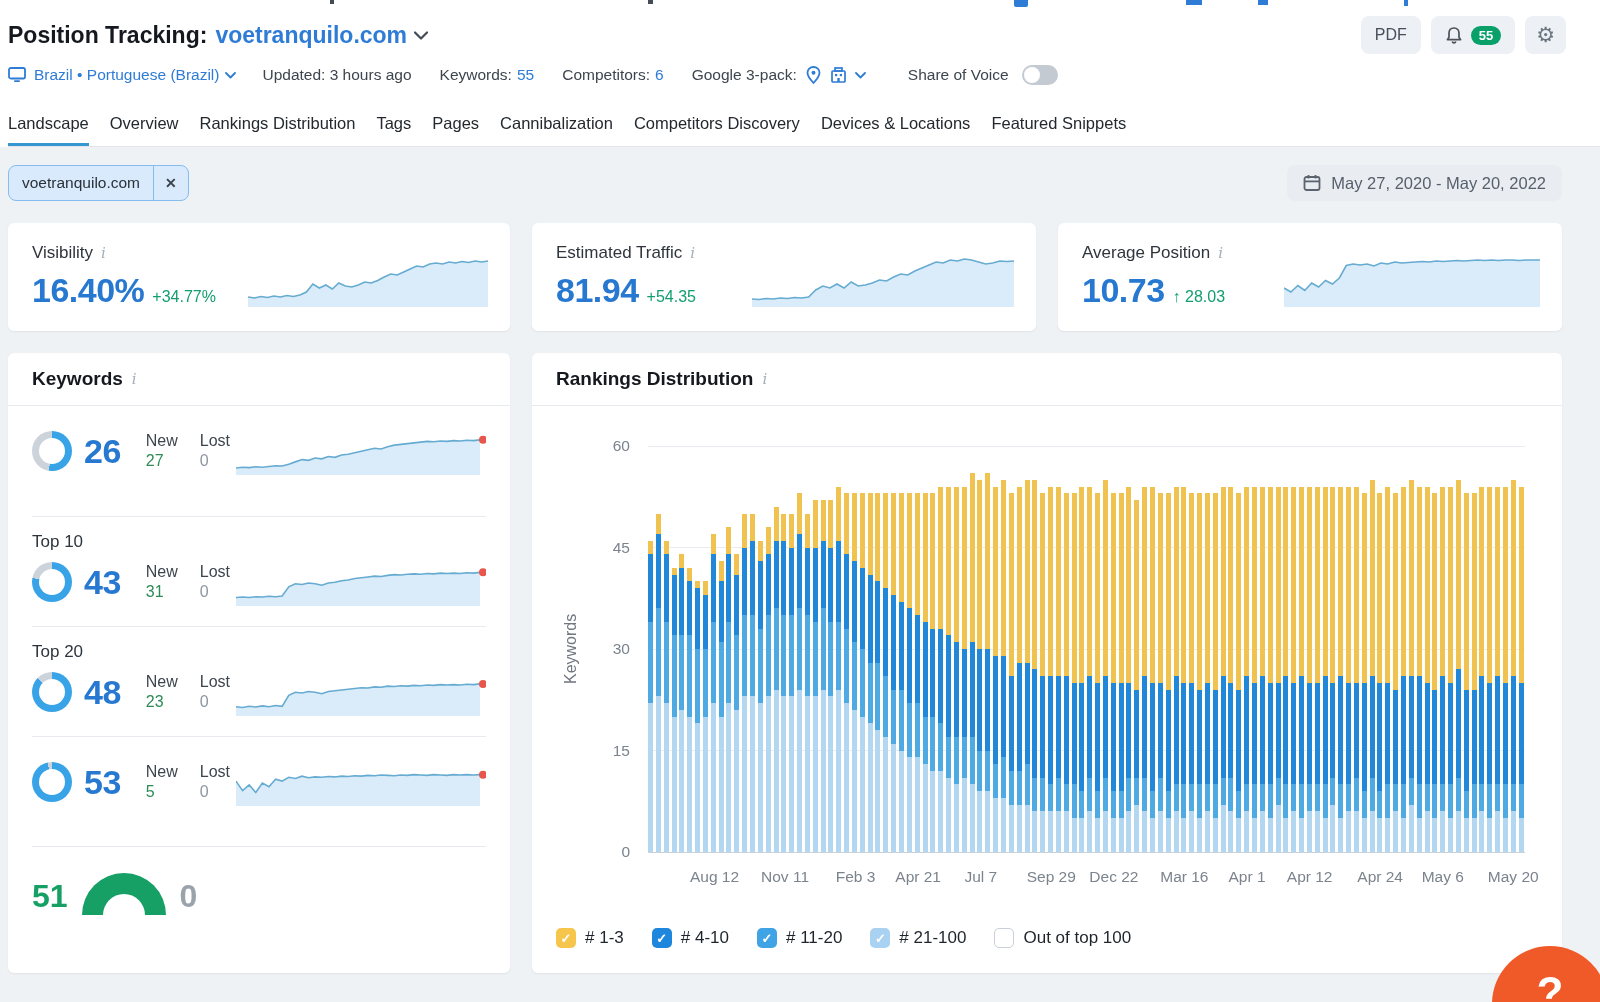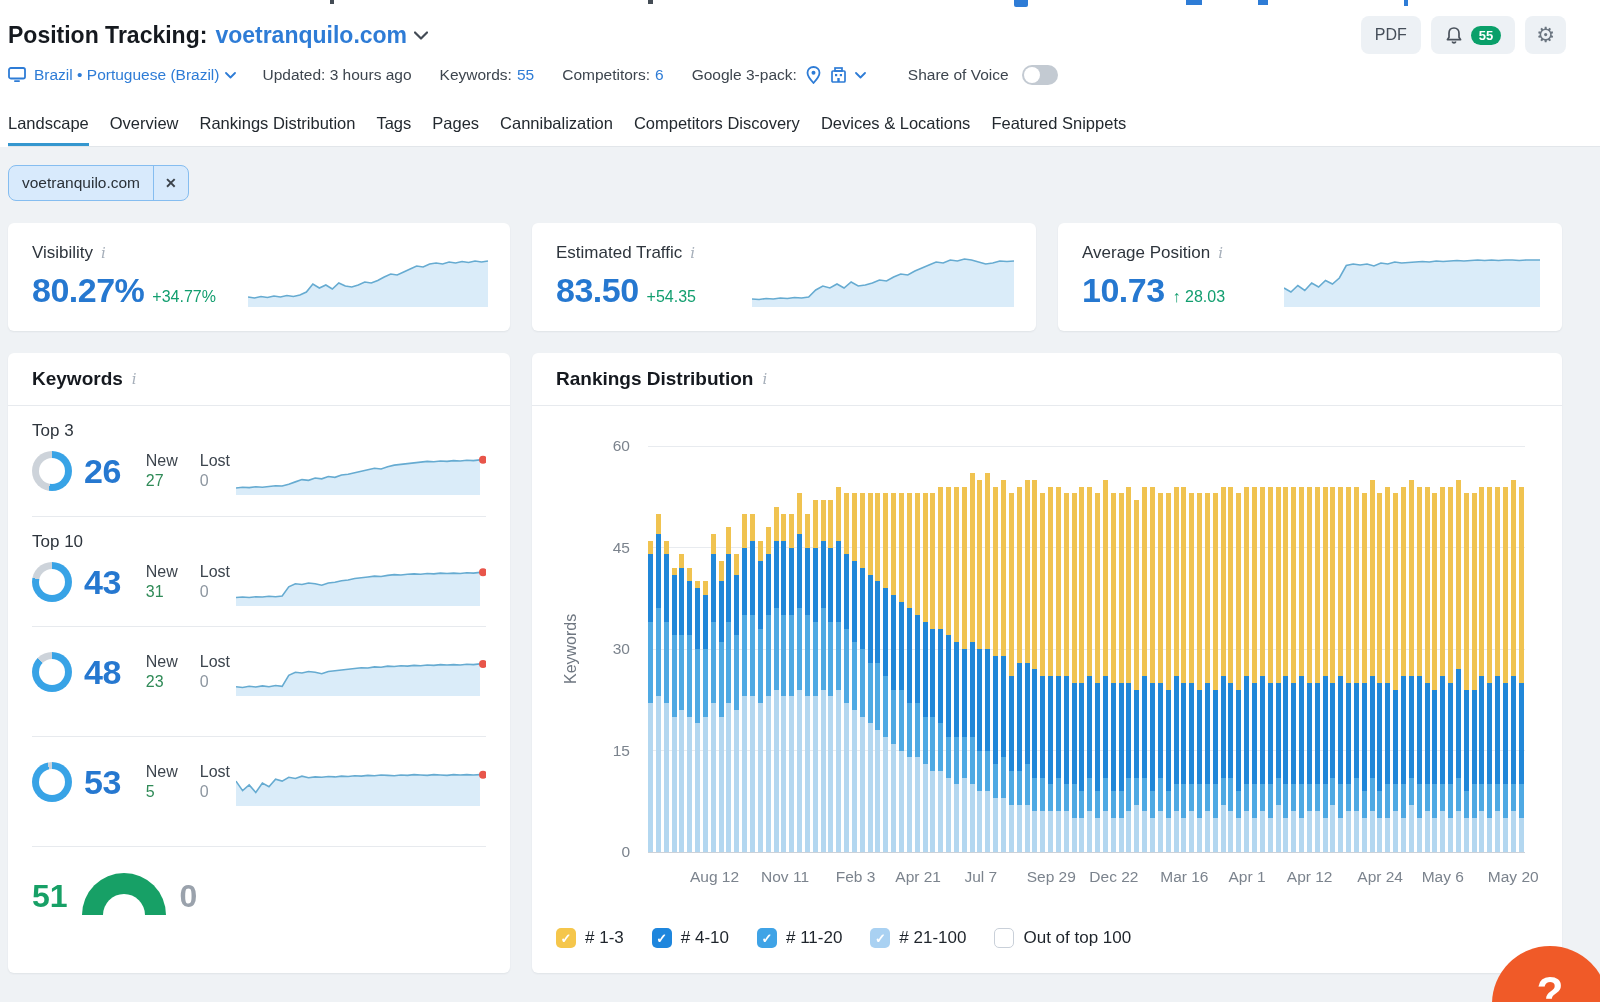--- a/index.html
+++ b/index.html
@@ -211,46 +211,57 @@
 <div class="lower">
   <div class="content">
 
     <div class="filter-row">
       <div class="chip">
         <span class="chip-text">voetranquilo.com</span>
         <span class="chip-x">
             <span>✕</span>
           </span>
       </div>
+      <button class="date-btn">
+        <span>
+          <svg width="18" height="18" viewBox="0 0 18 18">
+              <rect x="1.5" y="3" width="15" height="13" rx="2" fill="none" stroke="#5a6470" stroke-width="1.8"></rect>
+              <line x1="1.5" y1="7.4" x2="16.5" y2="7.4" stroke="#5a6470" stroke-width="1.8"></line>
+              <line x1="5.5" y1="1" x2="5.5" y2="4.5" stroke="#5a6470" stroke-width="1.8"></line>
+              <line x1="12.5" y1="1" x2="12.5" y2="4.5" stroke="#5a6470" stroke-width="1.8"></line>
+            </svg>
+        </span>
+        <span>May 27, 2020 - May 20, 2022</span>
+      </button>
     </div>
 
     <div class="cards">
       <div class="card c1">
         <div class="card-label">
             <span>Visibility</span>
             <span class="info">i</span>
           </div>
         <div class="card-valrow">
-          <span class="card-value">80.27%</span>
+          <span class="card-value">16.40%</span>
           <span class="card-delta">+34.77%</span>
         </div>
         <div class="card-spark">
             <svg width="246" height="60">
               <polygon points="0,50 6.486486486486487,51 12.972972972972974,49.5 19.45945945945946,50.5 25.945945945945947,49 32.432432432432435,50 38.91891891891892,48.5 45.40540540540541,49.5 51.891891891891895,48 58.37837837837838,45 64.86486486486487,37 71.35135135135135,41 77.83783783783784,38 84.32432432432432,42 90.81081081081082,36 97.2972972972973,39 103.78378378378379,40 110.27027027027027,38 116.75675675675676,35 123.24324324324324,36 129.72972972972974,33.5 136.2162162162162,30 142.7027027027027,27.000000000000004 149.1891891891892,27.999999999999996 155.67567567567568,25 162.16216216216216,22 168.64864864864865,19 175.13513513513513,20 181.62162162162164,17 188.1081081081081,16 194.5945945945946,17 201.08108108108107,15 207.56756756756758,16 214.05405405405406,14.5 220.54054054054055,15.5 227.02702702702703,14 233.51351351351352,15 240,14 240,60 0,60" fill="#daecf9"></polygon>
               <polyline points="0,50 6.486486486486487,51 12.972972972972974,49.5 19.45945945945946,50.5 25.945945945945947,49 32.432432432432435,50 38.91891891891892,48.5 45.40540540540541,49.5 51.891891891891895,48 58.37837837837838,45 64.86486486486487,37 71.35135135135135,41 77.83783783783784,38 84.32432432432432,42 90.81081081081082,36 97.2972972972973,39 103.78378378378379,40 110.27027027027027,38 116.75675675675676,35 123.24324324324324,36 129.72972972972974,33.5 136.2162162162162,30 142.7027027027027,27.000000000000004 149.1891891891892,27.999999999999996 155.67567567567568,25 162.16216216216216,22 168.64864864864865,19 175.13513513513513,20 181.62162162162164,17 188.1081081081081,16 194.5945945945946,17 201.08108108108107,15 207.56756756756758,16 214.05405405405406,14.5 220.54054054054055,15.5 227.02702702702703,14 233.51351351351352,15 240,14" fill="none" stroke="#66abd1" stroke-width="1.6"></polyline>
             </svg>
           </div>
       </div>
       <div class="card c2">
         <div class="card-label">
             <span>Estimated Traffic</span>
             <span class="info">i</span>
           </div>
         <div class="card-valrow">
-          <span class="card-value">83.50</span>
+          <span class="card-value">81.94</span>
           <span class="card-delta">+54.35</span>
         </div>
         <div class="card-spark">
             <svg width="268" height="60">
               <polygon points="0,52 7.081081081081082,52.5 14.162162162162163,51.5 21.243243243243246,52 28.324324324324326,51 35.40540540540541,51.5 42.48648648648649,50.5 49.56756756756757,51 56.64864864864865,50 63.72972972972973,43 70.81081081081082,39 77.8918918918919,41 84.97297297297298,37 92.05405405405406,41 99.13513513513514,35 106.21621621621622,39 113.2972972972973,38 120.37837837837839,36 127.45945945945947,33 134.54054054054055,34 141.62162162162164,30 148.7027027027027,27.000000000000004 155.7837837837838,27.999999999999996 162.86486486486487,24 169.94594594594597,21 177.02702702702703,18 184.10810810810813,15 191.1891891891892,16 198.2702702702703,13 205.35135135135135,14 212.43243243243245,12 219.51351351351352,13 226.5945945945946,15 233.67567567567568,17 240.75675675675677,16 247.83783783783784,14 254.91891891891893,14.5 262,14 262,60 0,60" fill="#daecf9"></polygon>
               <polyline points="0,52 7.081081081081082,52.5 14.162162162162163,51.5 21.243243243243246,52 28.324324324324326,51 35.40540540540541,51.5 42.48648648648649,50.5 49.56756756756757,51 56.64864864864865,50 63.72972972972973,43 70.81081081081082,39 77.8918918918919,41 84.97297297297298,37 92.05405405405406,41 99.13513513513514,35 106.21621621621622,39 113.2972972972973,38 120.37837837837839,36 127.45945945945947,33 134.54054054054055,34 141.62162162162164,30 148.7027027027027,27.000000000000004 155.7837837837838,27.999999999999996 162.86486486486487,24 169.94594594594597,21 177.02702702702703,18 184.10810810810813,15 191.1891891891892,16 198.2702702702703,13 205.35135135135135,14 212.43243243243245,12 219.51351351351352,13 226.5945945945946,15 233.67567567567568,17 240.75675675675677,16 247.83783783783784,14 254.91891891891893,14.5 262,14" fill="none" stroke="#66abd1" stroke-width="1.6"></polyline>
             </svg>
           </div>
       </div>
       <div class="card c3">
@@ -273,21 +284,20 @@
 
     <div class="panels">
 
       <div class="panel panel-kw">
         <div class="panel-head">
           <span class="panel-title">Keywords</span>
           <span class="info">i</span>
         </div>
         <div id="kw-rows">
             <div class="kw-row first">
-              <div class="kw-label">Top 3</div>
               <div class="kw-flex">
                 <div class="donut" style="background: conic-gradient(rgb(56, 163, 230) 0%, rgb(56, 163, 230) 52.7%, rgb(205, 211, 218) 52.7%, rgb(205, 211, 218) 100%);"></div>
                 <div class="kw-num">26</div>
                 <div class="nl">
                   <div class="col new">
                     <div class="t">New</div>
                     <div class="v">27</div>
                   </div>
                   <div class="col lost">
                     <div class="t">Lost</div>
@@ -321,20 +331,21 @@
                 <div class="kw-spark">
                   <svg width="250" height="48">
                     <polygon points="0,39.44 6.594594594594595,39.06 13.18918918918919,39.44 19.783783783783786,38.68 26.37837837837838,39.06 32.972972972972975,38.3 39.56756756756757,38.68 46.16216216216216,37.92 52.75675675675676,28.799999999999997 59.351351351351354,25.76 65.94594594594595,26.52 72.54054054054055,25 79.13513513513514,25.76 85.72972972972974,27.28 92.32432432432432,25 98.91891891891892,24.24 105.51351351351352,22.72 112.10810810810811,21.96 118.70270270270271,20.44 125.29729729729729,19.68 131.8918918918919,18.919999999999998 138.48648648648648,18.159999999999997 145.0810810810811,18.54 151.67567567567568,17.400000000000002 158.2702702702703,16.64 164.86486486486487,17.020000000000003 171.45945945945948,16.26 178.05405405405406,15.879999999999999 184.64864864864865,16.26 191.24324324324323,15.5 197.83783783783784,15.879999999999999 204.43243243243242,15.120000000000001 211.02702702702703,15.5 217.6216216216216,15.120000000000001 224.21621621621622,15.5 230.8108108108108,14.739999999999998 237.40540540540542,15.120000000000001 244,14.36 244,48 0,48" fill="#daecf9"></polygon>
                     <polyline points="0,39.44 6.594594594594595,39.06 13.18918918918919,39.44 19.783783783783786,38.68 26.37837837837838,39.06 32.972972972972975,38.3 39.56756756756757,38.68 46.16216216216216,37.92 52.75675675675676,28.799999999999997 59.351351351351354,25.76 65.94594594594595,26.52 72.54054054054055,25 79.13513513513514,25.76 85.72972972972974,27.28 92.32432432432432,25 98.91891891891892,24.24 105.51351351351352,22.72 112.10810810810811,21.96 118.70270270270271,20.44 125.29729729729729,19.68 131.8918918918919,18.919999999999998 138.48648648648648,18.159999999999997 145.0810810810811,18.54 151.67567567567568,17.400000000000002 158.2702702702703,16.64 164.86486486486487,17.020000000000003 171.45945945945948,16.26 178.05405405405406,15.879999999999999 184.64864864864865,16.26 191.24324324324323,15.5 197.83783783783784,15.879999999999999 204.43243243243242,15.120000000000001 211.02702702702703,15.5 217.6216216216216,15.120000000000001 224.21621621621622,15.5 230.8108108108108,14.739999999999998 237.40540540540542,15.120000000000001 244,14.36" fill="none" stroke="#66abd1" stroke-width="1.6"></polyline>
                     <circle cx="247" cy="14.36" r="4" fill="#e8554a"></circle>
                   </svg>
                 </div>
               </div>
             </div>
             <div class="kw-row">
+              <div class="kw-label">Top 20</div>
               <div class="kw-flex">
                 <div class="donut" style="background: conic-gradient(rgb(56, 163, 230) 0%, rgb(56, 163, 230) 87.3%, rgb(205, 211, 218) 87.3%, rgb(205, 211, 218) 100%);"></div>
                 <div class="kw-num">48</div>
                 <div class="nl">
                   <div class="col new">
                     <div class="t">New</div>
                     <div class="v">23</div>
                   </div>
                   <div class="col lost">
                     <div class="t">Lost</div>

